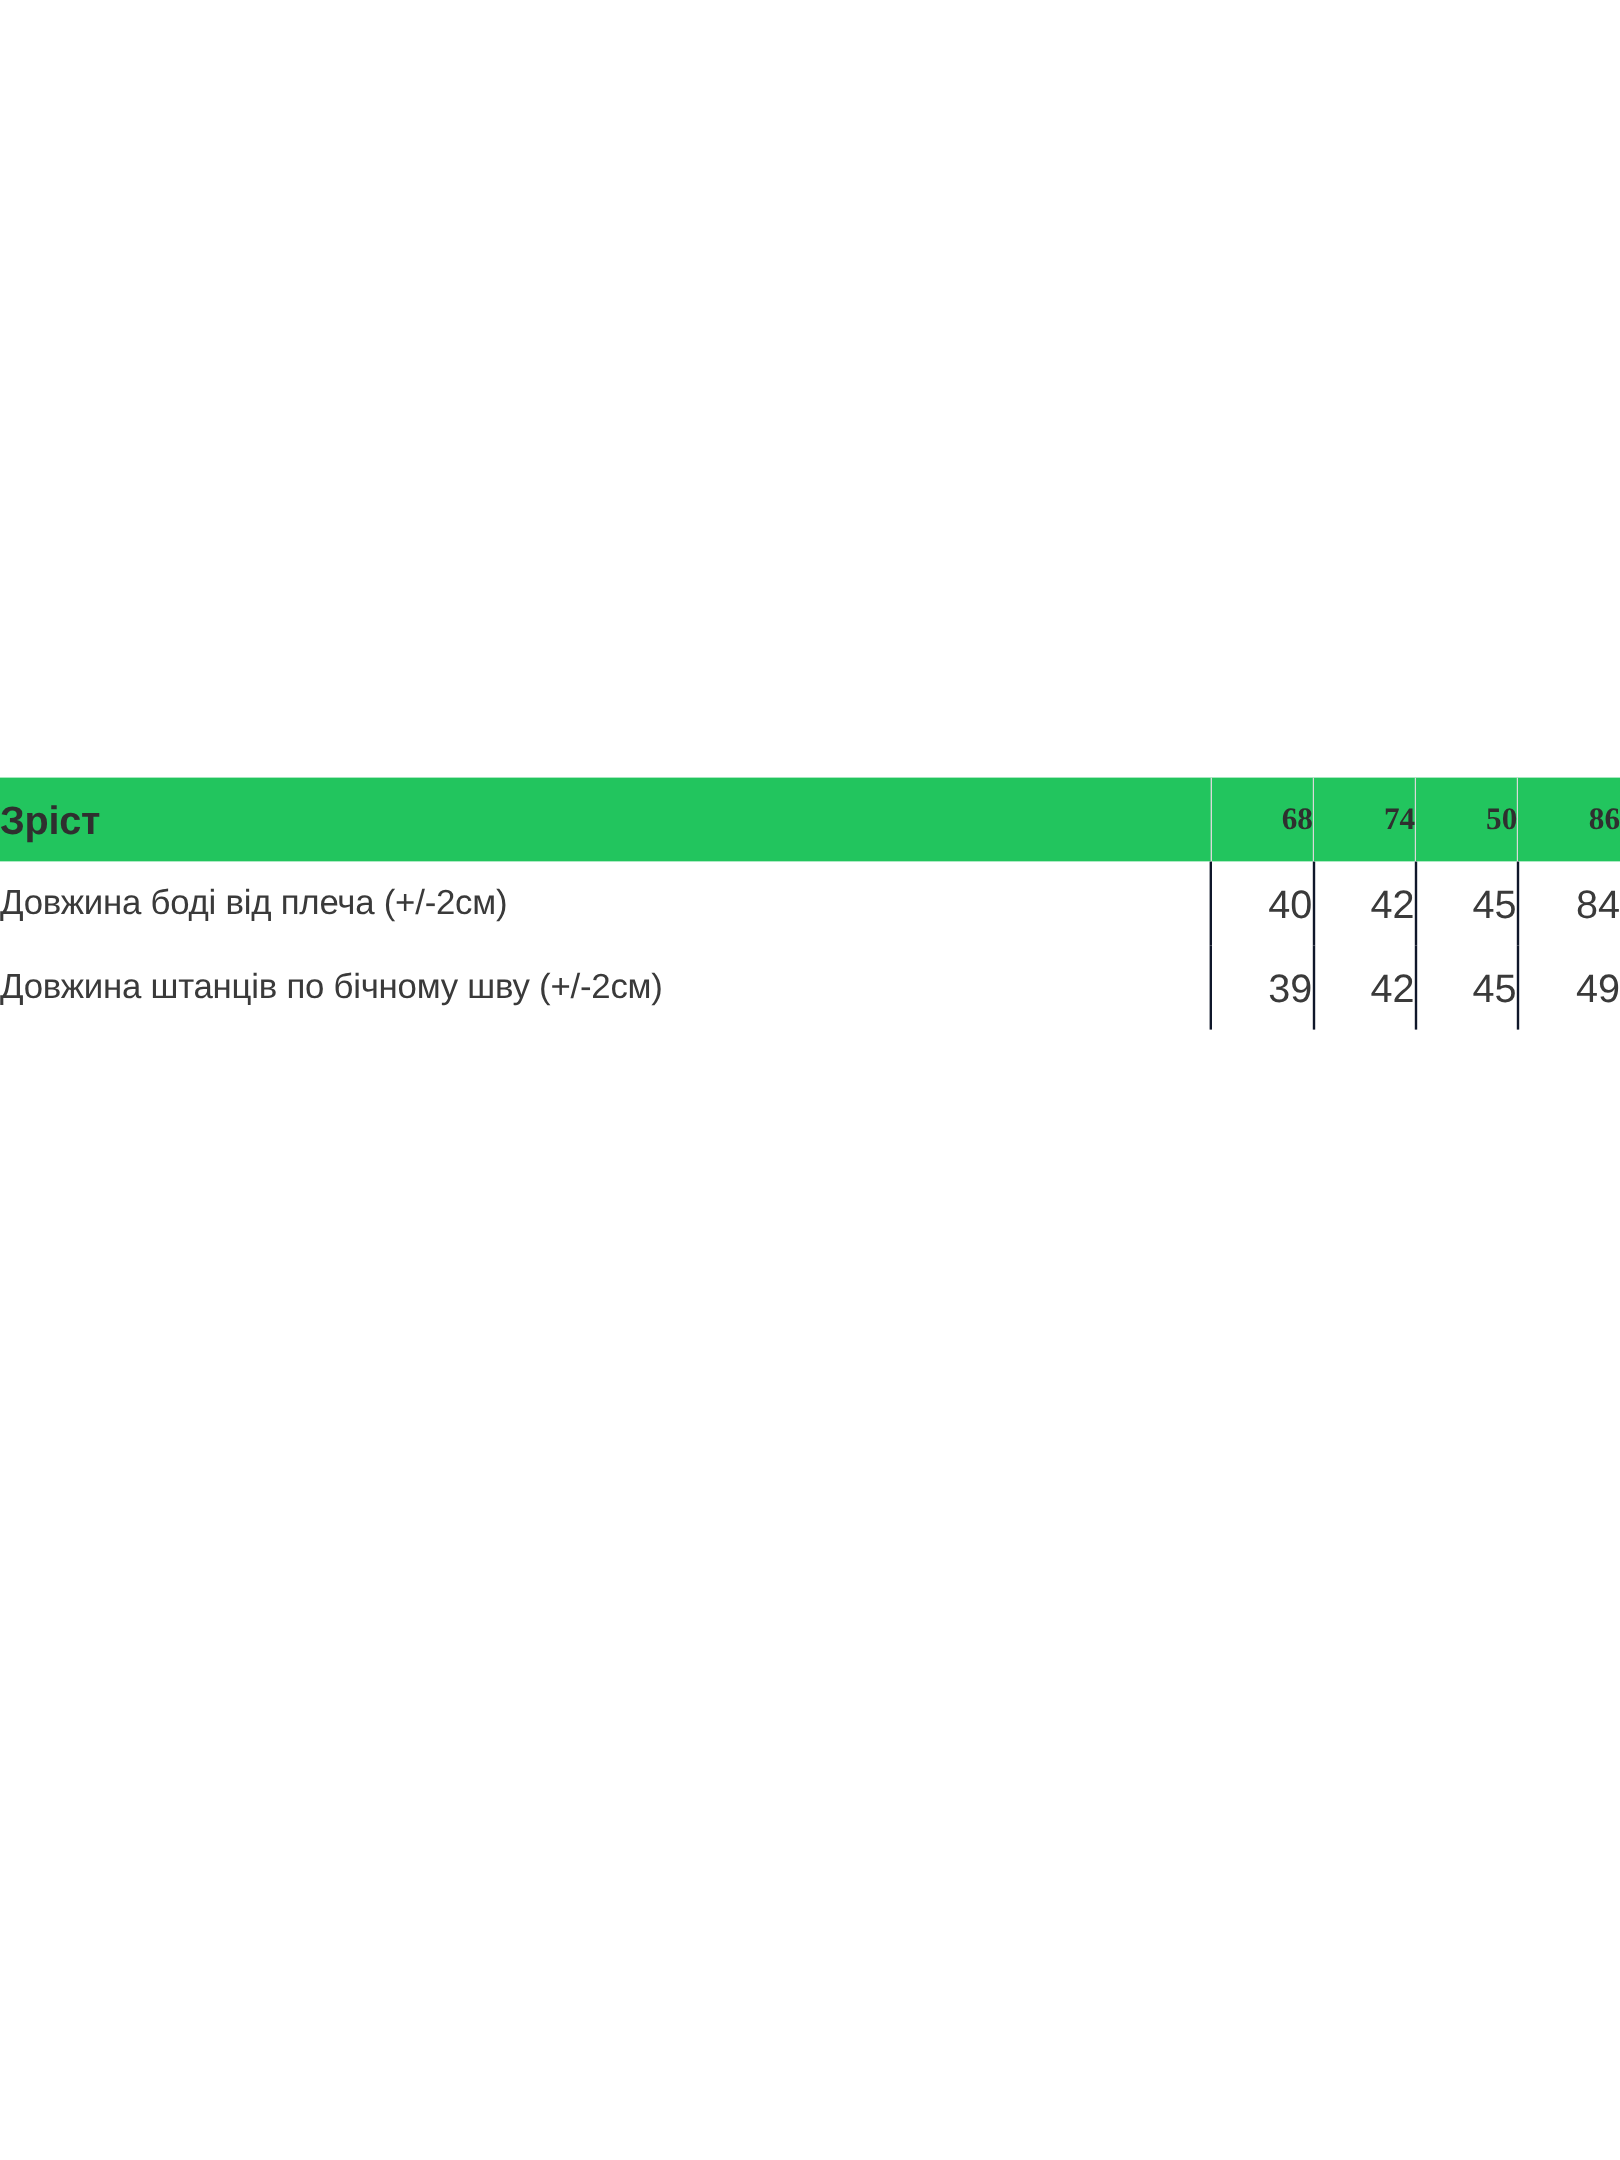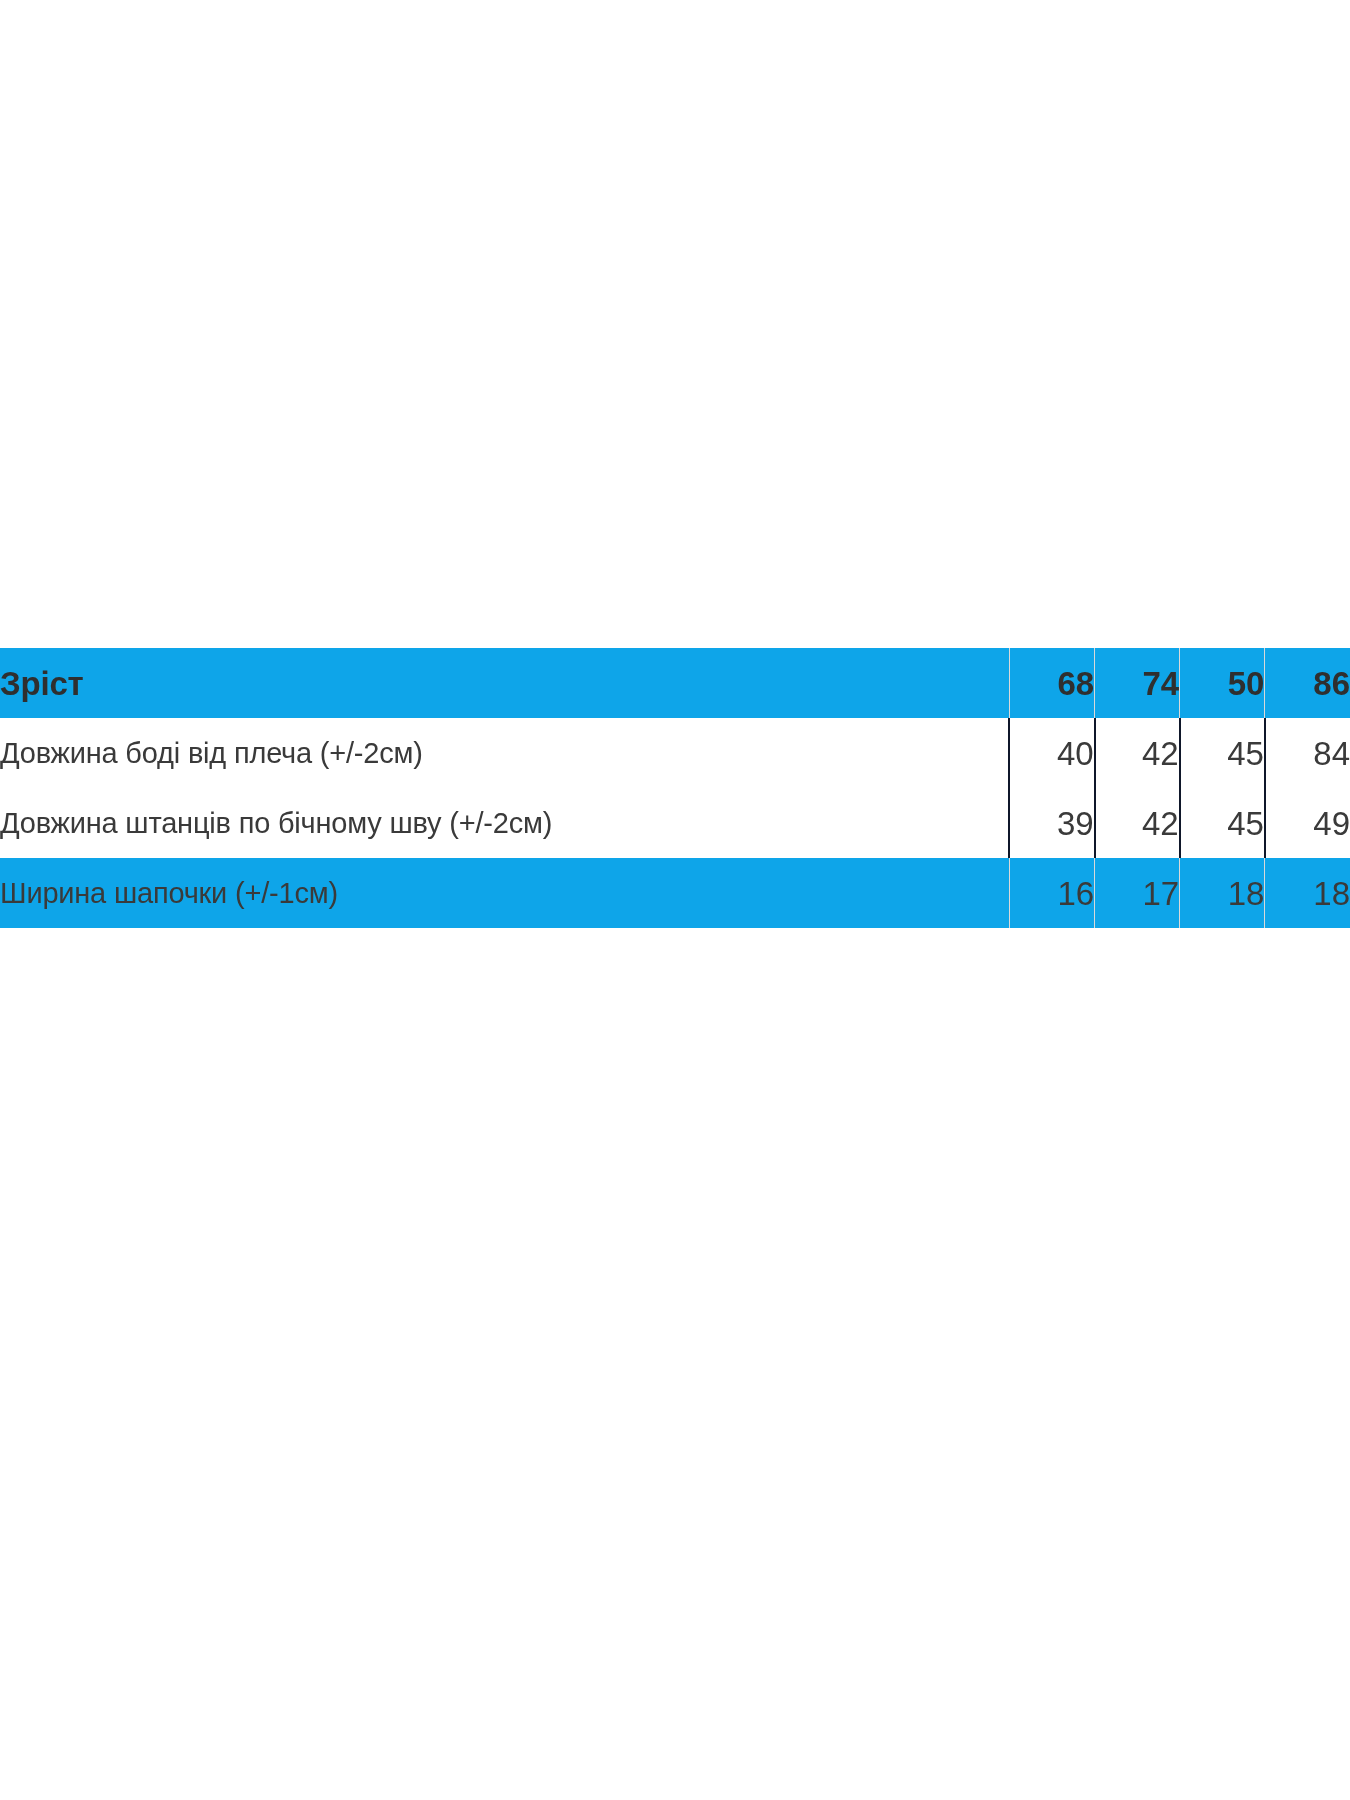--- a/index.html
+++ b/index.html
@@ -58,25 +58,26 @@
     line-height: 1.0;
     color: #3a3a3a;
   }
   tr.header-row .label-cell {
     font-weight: bold;
     font-size: 33px;
     color: #2f2f2f;
   }
   tr.header-row .val-cell {
     font-weight: bold;
-    font-size: 33px;
+    font-size: 26px;
     color: #2f2f2f;
+    font-family: Liberation Serif, serif;
   }
   tr.shade {
-    background: #0ea5e9;
+    background: #22c55e;
   }
   tr.plain {
     background: #ffffff;
   }
   tr td {
     height: 70px;
   }
   
   td.sep {
     border-left: 1px solid #d9d9d9;
@@ -122,24 +123,17 @@
         <tr class="plain">
           <td class="label-cell">Довжина штанців по бічному шву (+/-2см)</td>
           <td class="val-cell sep">39</td>
           <td class="val-cell sep">42</td>
           <td class="val-cell sep">45</td>
           <td class="val-cell sep">49</td>
         </tr>
 
 
 
-        <tr class="shade">
-          <td class="label-cell">Ширина шапочки (+/-1см)</td>
-          <td class="val-cell sep">16</td>
-          <td class="val-cell sep">17</td>
-          <td class="val-cell sep">18</td>
-          <td class="val-cell sep">18</td>
-        </tr>
       </tbody>
     </table>
   </div>
 
 </div>
 
 </body></html>

